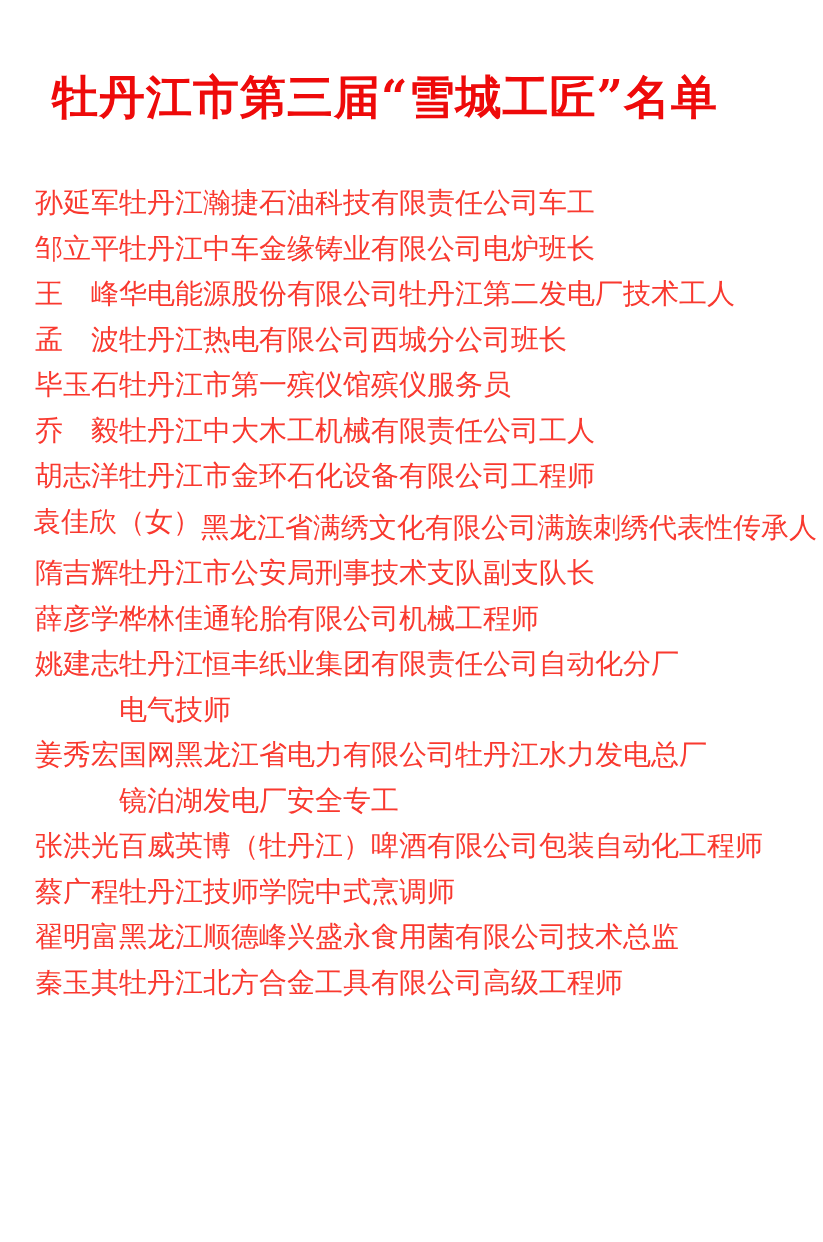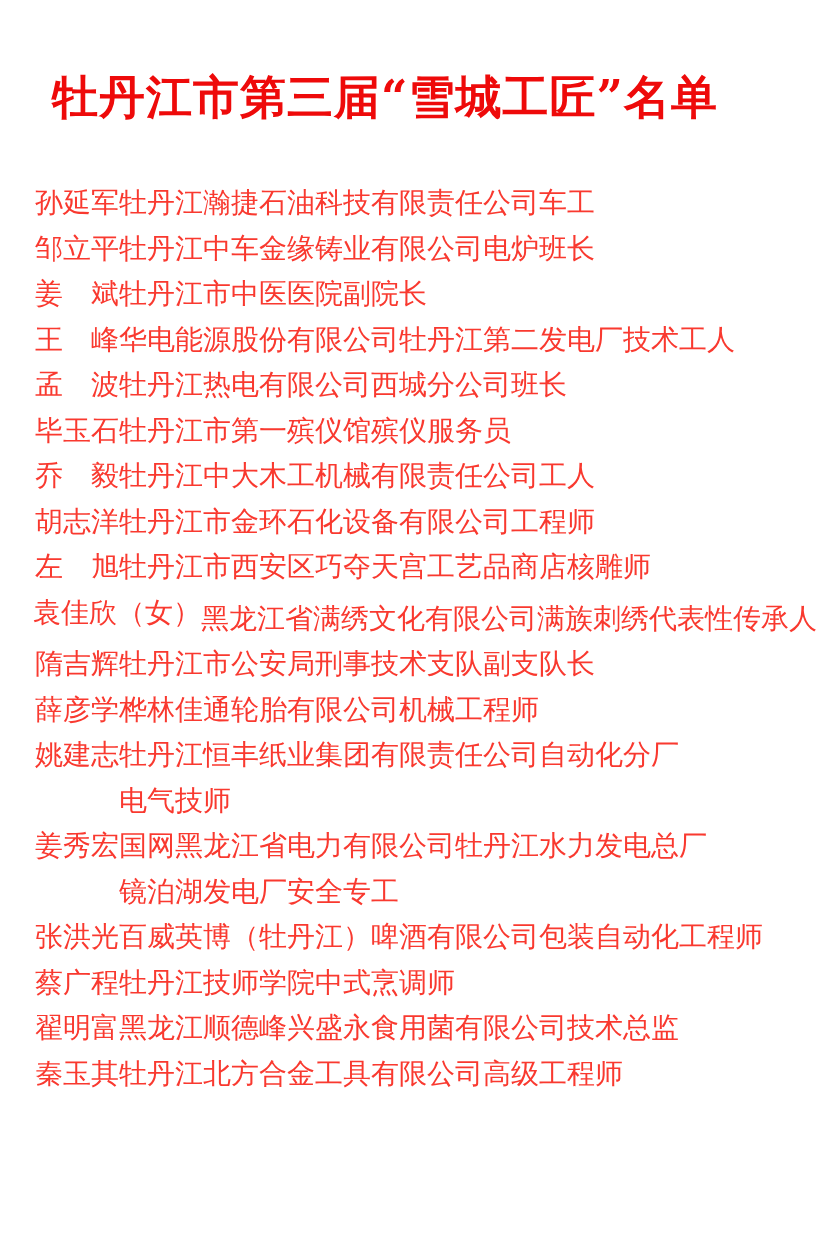--- a/index.html
+++ b/index.html
@@ -53,23 +53,20 @@
 
   <div class="list">
   <div class="row">
     <span class="name">孙延军</span><span class="desc">牡丹江瀚捷石油科技有限责任公司车工</span>
   </div>
 
   <div class="row">
     <span class="name">邹立平</span><span class="desc">牡丹江中车金缘铸业有限公司电炉班长</span>
   </div>
 
-  <div class="row">
-    <span class="name">姜　斌</span><span class="desc">牡丹江市中医医院副院长</span>
-  </div>
 
   <div class="row">
     <span class="name">王　峰</span><span class="desc">华电能源股份有限公司牡丹江第二发电厂技术工人</span>
   </div>
 
   <div class="row">
     <span class="name">孟　波</span><span class="desc">牡丹江热电有限公司西城分公司班长</span>
   </div>
 
   <div class="row">
@@ -77,23 +74,20 @@
   </div>
 
   <div class="row">
     <span class="name">乔　毅</span><span class="desc">牡丹江中大木工机械有限责任公司工人</span>
   </div>
 
   <div class="row">
     <span class="name">胡志洋</span><span class="desc">牡丹江市金环石化设备有限公司工程师</span>
   </div>
 
-  <div class="row">
-    <span class="name">左　旭</span><span class="desc">牡丹江市西安区巧夺天宫工艺品商店核雕师</span>
-  </div>
 
   <div class="row inline">
     <span class="name">袁佳欣（女）</span><span class="desc">黑龙江省满绣文化有限公司满族刺绣代表性传承人</span>
   </div>
 
   <div class="row">
     <span class="name">隋吉辉</span><span class="desc">牡丹江市公安局刑事技术支队副支队长</span>
   </div>
 
   <div class="row">

